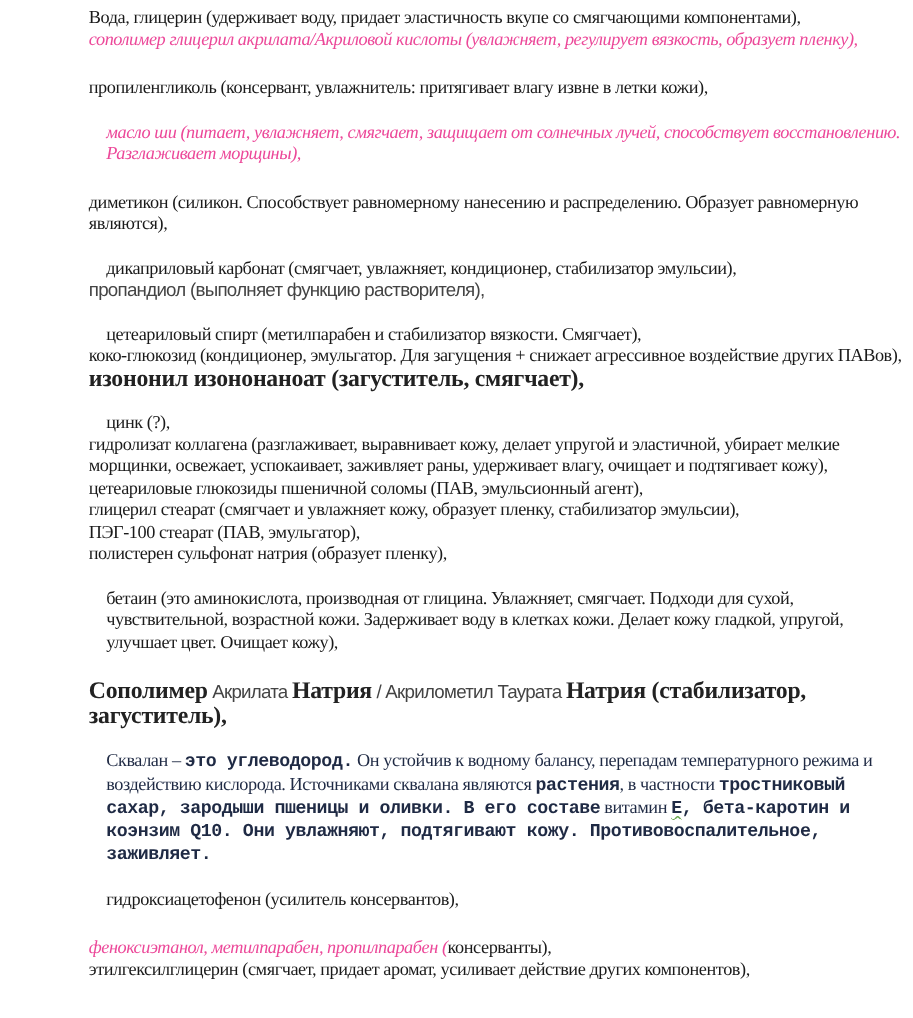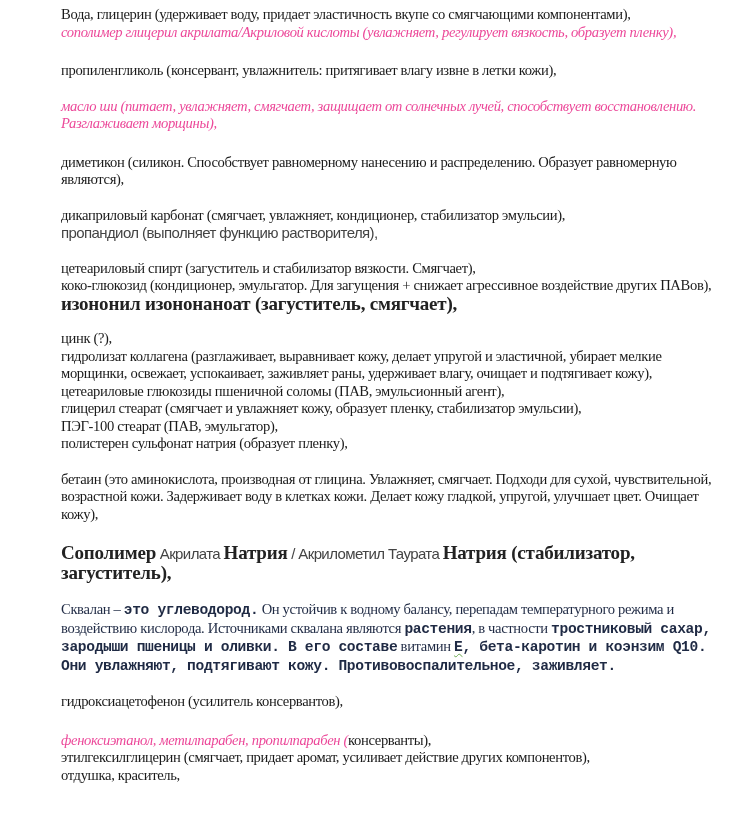--- a/index.html
+++ b/index.html
@@ -8,35 +8,35 @@
       background: #ffffff;
     }
     body {
       width: 730px;
       height: 814px;
       overflow: hidden;
       position: relative;
     }
     .doc {
       position: absolute;
-      left: 61px;
+      left: 71px;
       top: 6px;
       width: 660px;
       color: #1a1a1a;
       font-family: "Liberation Serif", serif;
       font-size: 14.6px;
       line-height: 17.5px;
       letter-spacing: -0.35px;
     }
     .p {
       margin: 0;
       white-space: normal;
     }
     .gap-s { margin-top: 21px; }
-    .gap-m { margin-top: 18px; }
+    .gap-m { margin-top: 18px; margin-left: 14px; }
     .italic-grey {
       font-style: italic;
       color: #ec4899;
       font-family: Liberation Serif, serif;
     }
     .sans-bold {
       font-family: Liberation Serif, serif;
       font-weight: bold;
       font-size: 19px;
       letter-spacing: -0.2px;
@@ -69,21 +69,21 @@
 
   <p class="p gap-s dark">пропиленгликоль (консервант, увлажнитель: притягивает влагу извне в летки кожи),</p>
 
   <p class="p gap-m italic-grey">масло ши (питает, увлажняет, смягчает, защищает от солнечных лучей, способствует восстановлению. Разглаживает морщины),</p>
 
   <p class="p gap-s dark">диметикон (силикон. Способствует равномерному нанесению и распределению. Образует равномерную являются),</p>
 
   <p class="p gap-m dark">дикаприловый карбонат (смягчает, увлажняет, кондиционер, стабилизатор эмульсии),</p>
   <p class="p sans-grey">пропандиол (выполняет функцию растворителя),</p>
 
-  <p class="p gap-m dark">цетеариловый спирт (загуститель и стабилизатор вязкости. Смягчает),</p>
+  <p class="p gap-m dark">цетеариловый спирт (метилпарабен и стабилизатор вязкости. Смягчает),</p>
   <p class="p dark">коко-глюкозид (кондиционер, эмульгатор. Для загущения + снижает агрессивное воздействие других ПАВов),</p>
   <p class="p sans-bold">изононил изононаноат (загуститель, смягчает),</p>
 
   <p class="p gap-m dark">цинк (?),</p>
   <p class="p dark">гидролизат коллагена (разглаживает, выравнивает кожу, делает упругой и эластичной, убирает мелкие морщинки, освежает, успокаивает, заживляет раны, удерживает влагу, очищает и подтягивает кожу),</p>
   <p class="p dark">цетеариловые глюкозиды пшеничной соломы (ПАВ, эмульсионный агент),</p>
   <p class="p dark">глицерил стеарат (смягчает и увлажняет кожу, образует пленку, стабилизатор эмульсии),</p>
   <p class="p dark">ПЭГ-100 стеарат (ПАВ, эмульгатор),</p>
   <p class="p dark">полистерен сульфонат натрия (образует пленку),</p>
 
@@ -96,16 +96,15 @@
   <p class="p gap-m navy">
     <span>Сквалан – </span><span class="b">это углеводород.</span><span> Он устойчив к водному балансу, перепадам температурного режима и воздействию кислорода. Источниками сквалана являются </span><span class="b">растения</span><span>, в частности </span><span class="b">тростниковый сахар, зародыши пшеницы и оливки. В его составе</span><span> витамин </span><span class="b squiggle">Е</span><span class="b">, бета-каротин и коэнзим Q10. Они увлажняют, подтягивают кожу. Противовоспалительное, заживляет.</span>
   </p>
 
   <p class="p gap-m dark">гидроксиацетофенон (усилитель консервантов),</p>
 
   <p class="p gap-s">
     <span class="italic-grey">феноксиэтанол, метилпарабен, пропилпарабен (</span><span class="dark">консерванты),</span>
   </p>
   <p class="p dark">этилгексилглицерин (смягчает, придает аромат, усиливает действие других компонентов),</p>
-  <p class="p dark">отдушка, краситель,</p>
 
 
 </div>
 
 </body></html>

